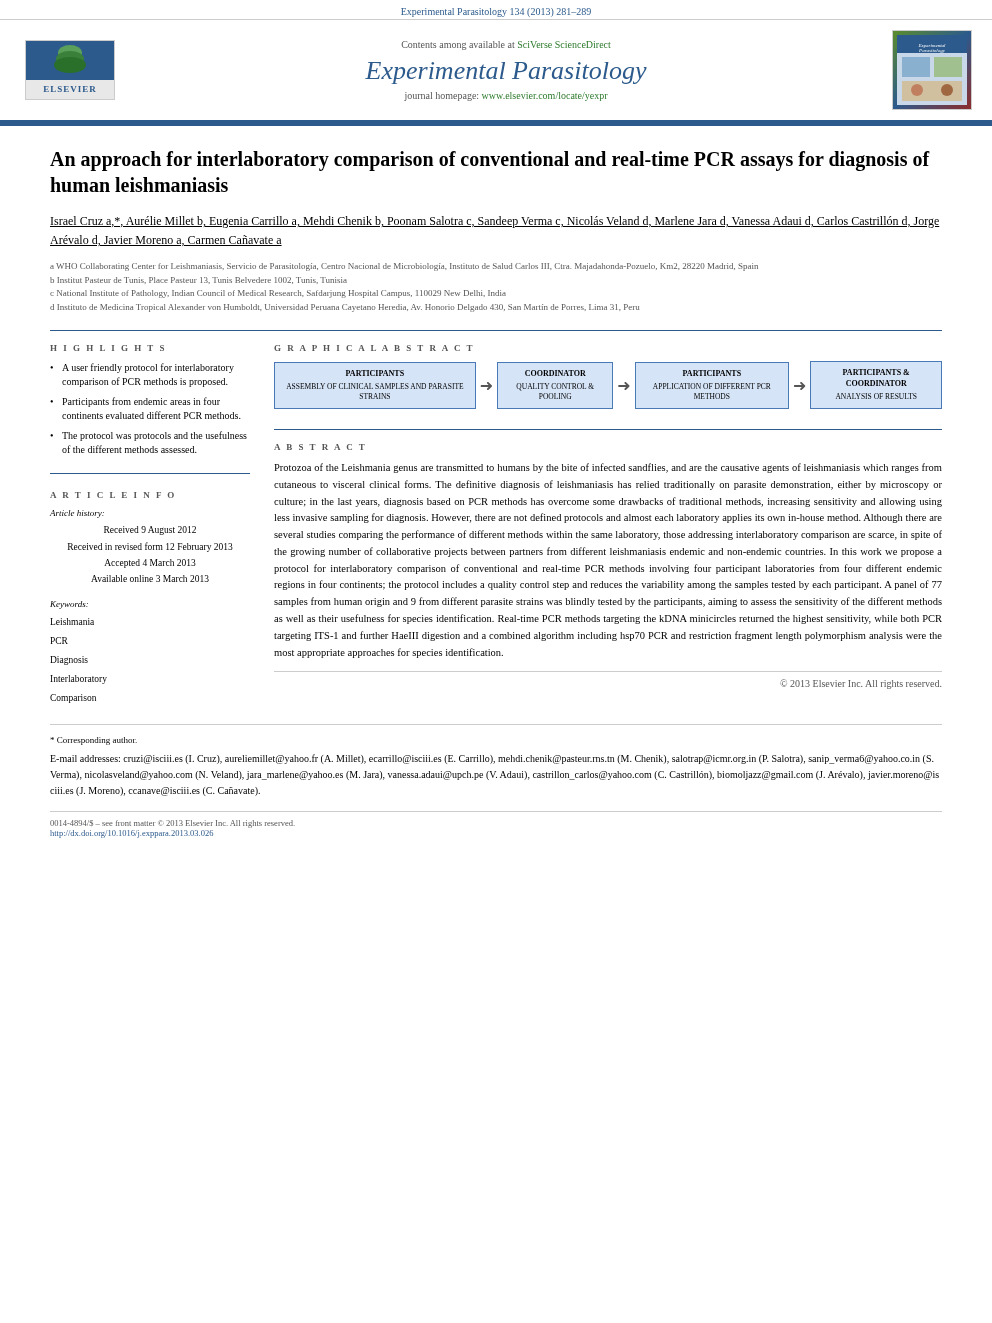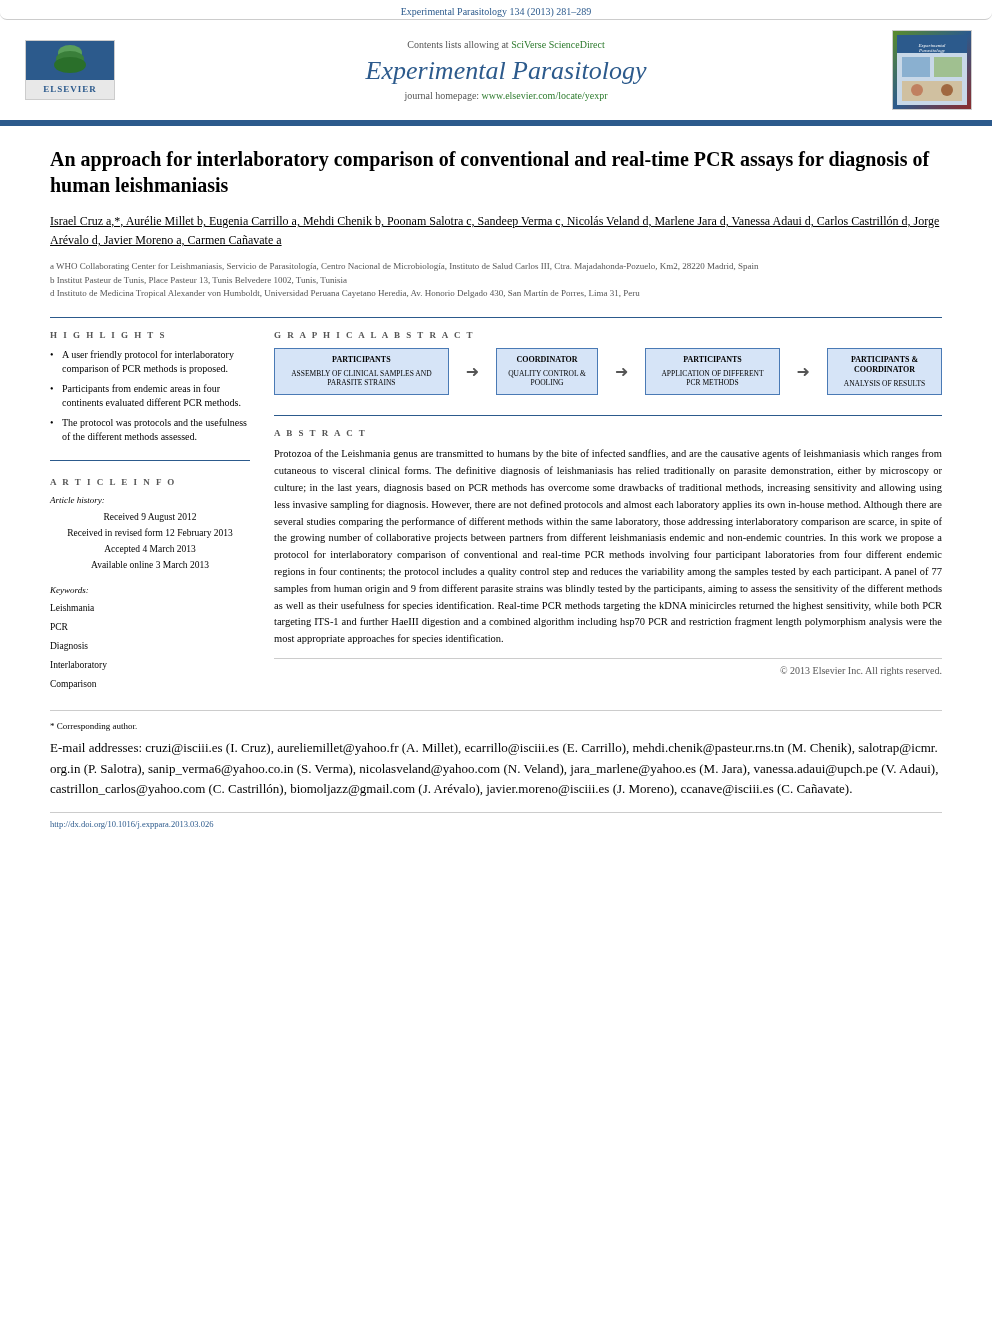--- a/index.html
+++ b/index.html
@@ -20,21 +20,20 @@
     }
 
     
     .top-bar {
       background: #fff;
       text-align: center;
       padding: 6px 0 2px;
       font-size: 10px;
       color: #2c5a8c;
       border-bottom: 1px solid #ccc;
-      border-radius: 7px;
     }
 
     .journal-header {
       display: flex;
       align-items: center;
       justify-content: space-between;
       padding: 10px 20px;
       border-bottom: 2px solid #2c5a8c;
     }
 
@@ -216,21 +215,21 @@
     }
 
     
     .graphical-abstract {
       margin-bottom: 20px;
     }
 
     .flow-diagram {
       display: flex;
       align-items: center;
-      gap: 17px;
+      gap: 4px;
       margin-top: 0;
       flex-wrap: nowrap;
     }
 
     .flow-box {
       border: 1.5px solid #4a7ab5;
       background: #d6e4f7;
       padding: 6px 8px;
       text-align: center;
       font-size: 8px;
@@ -325,21 +324,21 @@
       color: #000;
       line-height: 1.6;
     }
 
     .footnotes .corresponding {
       font-size: 9px;
       margin-bottom: 4px;
     }
 
     .footnotes .email-line {
-      font-size: 13px;
+      font-size: 10px;
       color: #000;
       word-break: break-all;
     }
 
     .bottom-bar {
       margin-top: 12px;
       border-top: 1px solid #ccc;
       padding-top: 6px;
       font-size: 8.5px;
       color: #555;
@@ -366,21 +365,21 @@
             <ellipse cx="25" cy="14" rx="14" ry="8" fill="#3a7f3a"></ellipse>
             <ellipse cx="25" cy="20" rx="16" ry="8" fill="#2a6f2a"></ellipse>
           </svg>
         </div>
         <div class="logo-bottom">ELSEVIER</div>
       </div>
     </div>
 
     <div class="journal-center">
       <div class="sciverse-line">
-        <span>Contents lists allowing at</span>
+        <span>Contents among available at</span>
         <span class="sciverse-link" style="cursor:pointer;">SciVerse ScienceDirect</span>
       </div>
       <div class="journal-title-main">Experimental Parasitology</div>
       <div class="journal-homepage">
         <span>journal homepage:</span>
         <span class="sciverse-link" style="cursor:pointer;">www.elsevier.com/locate/yexpr</span>
       </div>
     </div>
 
     <div class="journal-cover">
@@ -404,20 +403,21 @@
 
     <div class="article-title">An approach for interlaboratory comparison of conventional and real-time PCR assays for diagnosis of human leishmaniasis</div>
 
     <div class="authors">
       <span>Israel Cruz a,*, Aurélie Millet b, Eugenia Carrillo a, Mehdi Chenik b, Poonam Salotra c, Sandeep Verma c, Nicolás Veland d, Marlene Jara d, Vanessa Adaui d, Carlos Castrillón d, Jorge Arévalo d, Javier Moreno a, Carmen Cañavate a</span>
     </div>
 
     <div class="affiliations">
       <div>a WHO Collaborating Center for Leishmaniasis, Servicio de Parasitología, Centro Nacional de Microbiología, Instituto de Salud Carlos III, Ctra. Majadahonda-Pozuelo, Km2, 28220 Madrid, Spain</div>
       <div>b Institut Pasteur de Tunis, Place Pasteur 13, Tunis Belvedere 1002, Tunis, Tunisia</div>
+      <div>c National Institute of Pathology, Indian Council of Medical Research, Safdarjung Hospital Campus, 110029 New Delhi, India</div>
       <div>d Instituto de Medicina Tropical Alexander von Humboldt, Universidad Peruana Cayetano Heredia, Av. Honorio Delgado 430, San Martín de Porres, Lima 31, Peru</div>
     </div>
 
     <hr class="section-divider">
 
     <div class="two-col">
 
       <div class="left-col">
 
         <div class="section-heading">H I G H L I G H T S</div>
@@ -501,17 +501,18 @@
 
     <div class="footnotes">
       <div class="corresponding">* Corresponding author.</div>
       <div class="email-line">
         <span>E-mail addresses:</span>
         <span>cruzi@isciii.es (I. Cruz), aureliemillet@yahoo.fr (A. Millet), ecarrillo@isciii.es (E. Carrillo), mehdi.chenik@pasteur.rns.tn (M. Chenik), salotrap@icmr.org.in (P. Salotra), sanip_verma6@yahoo.co.in (S. Verma), nicolasveland@yahoo.com (N. Veland), jara_marlene@yahoo.es (M. Jara), vanessa.adaui@upch.pe (V. Adaui), castrillon_carlos@yahoo.com (C. Castrillón), biomoljazz@gmail.com (J. Arévalo), javier.moreno@isciii.es (J. Moreno), ccanave@isciii.es (C. Cañavate).</span>
       </div>
     </div>
 
     <div class="bottom-bar">
+      <div>0014-4894/$ – see front matter © 2013 Elsevier Inc. All rights reserved.</div>
       <div style="color:#2c5a8c; cursor:pointer;">http://dx.doi.org/10.1016/j.exppara.2013.03.026</div>
     </div>
 
   </div>
 </div>
 
 </body></html>

